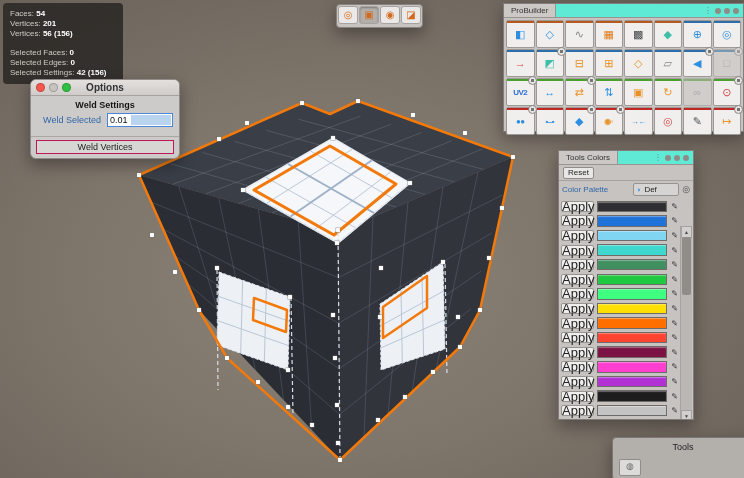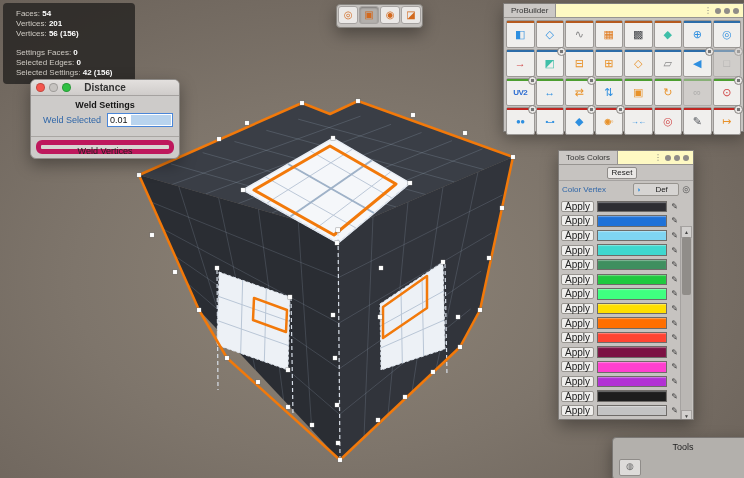--- a/index.html
+++ b/index.html
@@ -3,84 +3,84 @@
 <meta charset="utf-8">
 <style>
   html,body{margin:0;padding:0;}
   body{width:744px;height:478px;position:relative;overflow:hidden;
        font-family:"Liberation Sans",sans-serif;
        background:radial-gradient(ellipse at 45% 58%, #8e8477 0%, #7e756b 45%, #675e56 100%);}
   .panel-shadow{box-shadow:0 6px 16px rgba(0,0,0,.35);}
 
   
   #stats{position:absolute;left:3px;top:3px;width:106px;background:rgba(42,40,37,.88);
-         border-radius:4px;padding:6px 13px;font-size:8px;line-height:10px;color:#cfcbc4;}
+         border-radius:4px;padding:6px 7px;font-size:8px;line-height:10px;color:#cfcbc4;}
   #stats .grp{margin-bottom:9px;} #stats .grp:last-child{margin-bottom:0;}
   #stats b{color:#fff;font-weight:bold;}
 
   
   #options{position:absolute;left:30px;top:79px;width:148px;background:#cdcbc9;
            border:1px solid #8f8c89;border-radius:6px;overflow:hidden;}
   #options .titlebar{height:15px;background:linear-gradient(#e3e0de,#cfccca);
            border-bottom:1px solid #a5a2a0;display:flex;align-items:center;padding:0 5px;position:relative;}
   .tl{width:7px;height:7px;border-radius:50%;margin-right:4px;border:.5px solid rgba(0,0,0,.2);}
   .tl.red{background:#f4574e;} .tl.gray{background:#c6c3c0;} .tl.green{background:#2fc043;}
   #options .title{position:absolute;left:0;right:0;text-align:center;font-size:10px;font-weight:bold;color:#333;}
   #options .obody{padding:4px 6px 0 6px;text-align:center;}
   #options .section{font-size:9px;font-weight:bold;color:#151515;}
   #options .frow{display:flex;align-items:center;margin-top:3px;}
   #options .flabel{font-size:9px;color:#2f66a8;flex:1;}
   .field{display:flex;width:64px;height:12px;background:#fff;border:1.5px solid #4a86d8;}
   .field .val{font-size:9px;color:#111;padding:0 2px;line-height:12px;}
   .field .sel{flex:1;background:#b9d4ee;margin:1px;}
   #options .ofooter{margin-top:9px;border-top:1px solid #a9a6a3;padding:3px 5px 4px 5px;}
-  #options .obtn{display:block;width:100%;height:14px;background:#d8d6d3;border:5px solid #be185d;
-           border-radius:6px;font-size:9px;color:#222;font-family:inherit;}
+  #options .obtn{display:block;width:100%;height:14px;background:#d8d6d3;border:1px solid #be185d;
+           border-radius:0;font-size:9px;color:#222;font-family:inherit;}
 
   
   #modebar{position:absolute;left:336px;top:4px;height:20px;background:#c6c3c0;border:1px solid #87847f;
            border-radius:4px;display:flex;gap:1px;padding:1px;}
   .modebtn{width:18px;height:16px;border-radius:3px;background:#ebe9e7;border:1px solid #a5a2a0;
            font-size:10px;line-height:15px;text-align:center;}
   .modebtn.active{background:#b2afac;box-shadow:inset 0 1px 2px rgba(0,0,0,.3);}
 
   
   .dock{position:absolute;background:#c6c3c0;border:1px solid #807d7a;}
-  .tabbar{height:13px;background:#fef9c3;display:flex;align-items:stretch;border-bottom:1px solid #979491;}
+  .tabbar{height:13px;background:#5eead4;display:flex;align-items:stretch;border-bottom:1px solid #979491;}
   .tab{background:#cbc8c5;padding:0 7px;font-size:8px;line-height:13px;color:#333;border-right:1px solid #979491;}
   .winctl{margin-left:auto;display:flex;align-items:center;gap:3px;padding-right:4px;color:#777;}
   .winctl .dots{font-size:8px;}
   .winctl .c{width:6px;height:6px;border-radius:50%;background:#8f8c88;}
 
   
   #probuilder{left:503px;top:3px;width:239px;height:127px;}
   #pbgrid{display:grid;grid-template-columns:repeat(8,1fr);gap:1px;padding:2px;}
   .pbcell{position:relative;height:26px;background:#f0efed;border:1px solid #9c9996;border-radius:2px;
           display:flex;align-items:center;justify-content:center;font-size:11px;overflow:visible;}
   .pbcell .stripe{position:absolute;top:0;left:0;right:0;height:2px;}
   .pbcell.small{font-size:8px;font-weight:bold;letter-spacing:-.5px;}
   .pbcell.disabled{opacity:.5;background:#dad8d5;}
   .gearbadge{position:absolute;top:-3px;right:-3px;width:7px;height:7px;border-radius:50%;
           background:radial-gradient(circle at 50% 50%, #777 0 1.5px, #e8e6e4 1.6px);border:1px solid #8a8784;}
 
   
   #vertexcolors{left:558px;top:150px;width:134px;height:268px;overflow:hidden;}
-  #vcreset-row{height:15px;border-bottom:1px solid #a5a2a0;display:flex;justify-content:center;align-items:center;padding:0 12px 0 4px;}
+  #vcreset-row{height:15px;border-bottom:1px solid #a5a2a0;display:flex;justify-content:flex-start;align-items:center;padding:0 12px 0 4px;}
   .smallbtn{height:12px;background:#e9e7e5;border:1px solid #8f8c89;border-radius:2px;font-size:8px;
             line-height:10px;padding:0 4px;color:#222;font-family:inherit;}
   #vchead{height:16px;display:flex;align-items:center;padding:0 3px;gap:3px;}
   #vchead .plabel{font-size:8px;color:#2f66a8;flex:1;}
   .objfield{width:40px;height:11px;background:#d6d4d2;border:1px solid #97948f;border-radius:2px;
-            display:flex;align-items:center;gap:15px;font-size:8px;color:#222;padding:0 2px;}
+            display:flex;align-items:center;gap:4px;font-size:8px;color:#222;padding:0 2px;}
   .objfield .oicon{color:#2e8fe0;font-size:7px;}
   .pickbtn{font-size:9px;color:#555;line-height:9px;}
   #vclist{position:relative;height:224px;overflow:hidden;padding:2px 14px 0 2px;}
   .vcrow{display:flex;align-items:center;gap:3px;height:14.6px;}
   .applybtn{width:33px;height:11px;background:#efeeec;border:1px solid #97948f;border-radius:2px;
-            font-size:10px;line-height:9px;color:#222;font-family:inherit;padding:0;}
+            font-size:13px;line-height:9px;color:#222;font-family:inherit;padding:0;}
   .swatch{flex:1;height:9.5px;border:1px solid #6e6b68;box-shadow:inset 0 1px 1px rgba(255,255,255,.35);}
   .dropper{width:9px;font-size:8px;color:#444;text-align:center;}
   #vcscroll{position:absolute;right:1px;top:29px;bottom:1px;width:11px;background:#bab7b4;border-left:1px solid #a5a2a0;}
   #vcscroll .arr{height:10px;font-size:5px;line-height:10px;text-align:center;color:#444;background:#d2d0ce;border:1px solid #a5a2a0;}
   #vcscroll .arr.down{position:absolute;bottom:0;left:0;right:0;}
   #vcscroll .thumb{position:absolute;top:11px;left:1px;right:1px;height:58px;background:#908d89;border-radius:2px;}
 
   
   #tools{position:absolute;left:612px;top:437px;width:140px;height:41px;background:#b3b0ac;
          border:1px solid #7a7774;border-radius:4px;}
@@ -219,32 +219,32 @@
     </g>
 </svg>
 
 <div id="stats">
     <div class="grp">
       <div><span>Faces: </span><b>54</b></div>
       <div><span>Vertices: </span><b>201</b></div>
       <div><span>Vertices: </span><b>56 (156)</b></div>
     </div>
     <div class="grp">
-      <div><span>Settings Faces: </span><b>0</b></div>
+      <div><span>Selected Faces: </span><b>0</b></div>
       <div><span>Selected Edges: </span><b>0</b></div>
       <div><span>Selected Settings: </span><b>42 (156)</b></div>
     </div>
   </div>
 
 <div id="options" class="panel-shadow">
   <div class="titlebar">
     <span class="tl red"></span>
     <span class="tl gray"></span>
     <span class="tl green"></span>
-    <span class="title">Distance</span>
+    <span class="title">Options</span>
   </div>
   <div class="obody">
     <div class="section">Weld Settings</div>
     <div class="frow">
       <span class="flabel">Weld Selected</span>
       <span class="field">
         <span class="val">0.01</span>
         <span class="sel"></span>
       </span>
     </div>
@@ -420,21 +420,21 @@
       <span class="dots">⋮</span>
       <span class="c"></span>
       <span class="c"></span>
       <span class="c"></span>
     </span>
   </div>
   <div id="vcreset-row">
     <button class="smallbtn">Reset</button>
   </div>
   <div id="vchead">
-    <span class="plabel">Color Vertex</span>
+    <span class="plabel">Color Palette</span>
     <span class="objfield">
       <span class="oicon">◑</span>
       <span>Def</span>
     </span>
     <span class="pickbtn">◎</span>
   </div>
   <div id="vclist">
     <div class="vcrow">
         <button class="applybtn">Apply</button>
         <div class="swatch" style="background: rgb(46, 46, 51);"></div>

